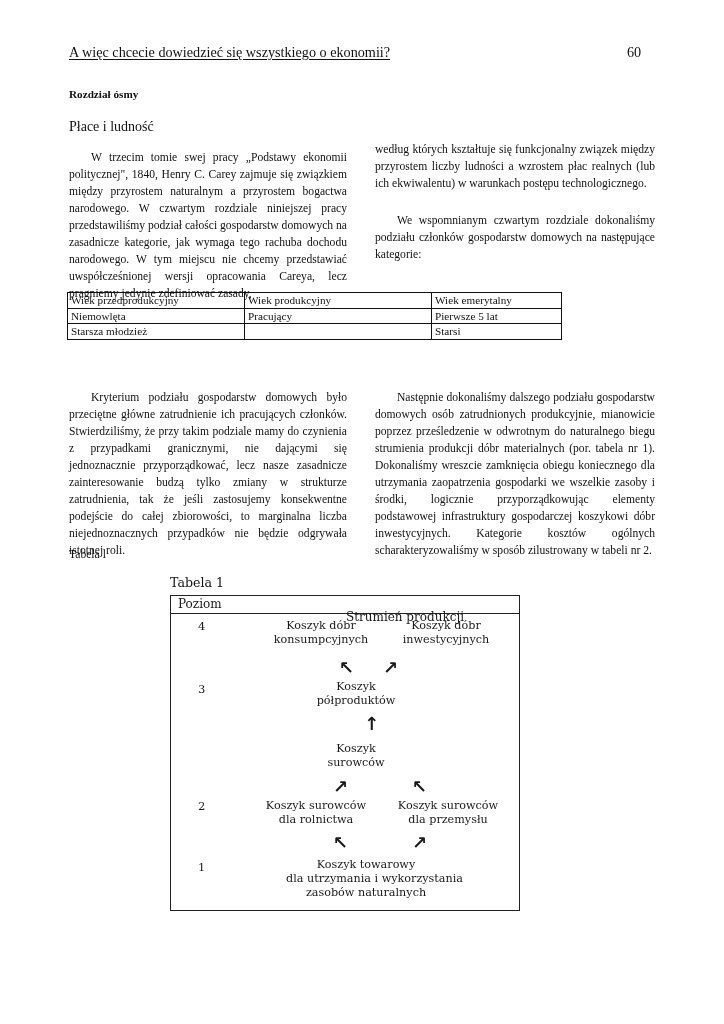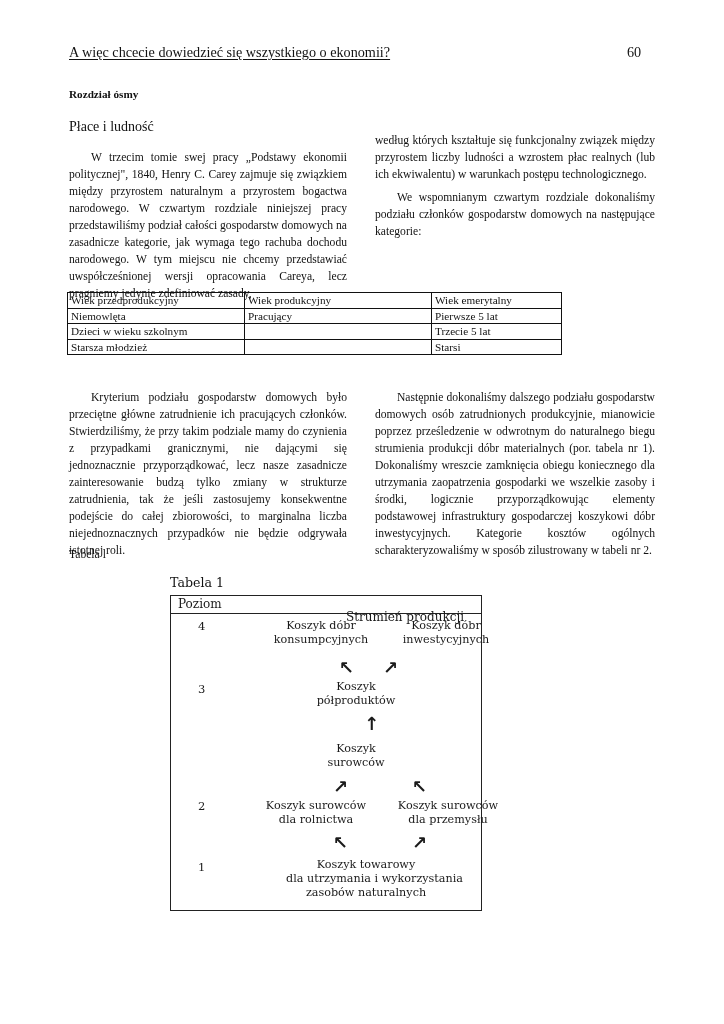--- a/index.html
+++ b/index.html
@@ -6,34 +6,34 @@
   body { width: 724px; height: 1024px; position: relative; overflow: hidden;
          font-family: "Liberation Serif", serif; color: #111; }
   .abs { position: absolute; }
   .running-title { left: 69px; top: 44px; font-size: 14.2px; text-decoration: underline; text-underline-offset: 2px; white-space: nowrap; }
   .page-num { left: 627px; top: 44px; font-size: 14.2px; }
   .chapter { left: 69px; top: 88px; font-size: 11.2px; font-weight: bold; }
   .title { left: 69px; top: 119px; font-size: 14px; font-weight: normal; }
   .col { font-size: 11.6px; line-height: 17px; text-align: justify; hyphens: none; }
   .col p { margin: 0; }
   .col p.ind { text-indent: 22px; }
-  .col p + p { margin-top: 6px; }
+  .col p + p { margin-top: 20px; }
   .col1 { left: 69px; top: 149px; width: 278px; }
-  .col2 { left: 375px; top: 132px; width: 280px; }
+  .col2 { left: 375px; top: 141px; width: 280px; }
   .col3 { left: 69px; top: 389px; width: 278px; }
   .col4 { left: 375px; top: 389px; width: 280px; }
   .tabela-label { left: 69px; top: 548px; font-size: 11.6px; }
   table.cat { position: absolute; left: 67px; top: 292px; width: 495px; border-collapse: collapse;
               font-size: 11.2px; }
   table.cat td { border: 1px solid #111; padding: 0 3px; height: 14.6px; line-height: 14px; vertical-align: top; }
   table.cat td.c1 { width: 170px; margin-left: 15px; }
   table.cat td.c2 { width: 180px; }
   
   .fig-caption { left: 170px; top: 575px; font-size: 12.6px; font-family: "DejaVu Serif", serif; text-align: center; }
-  .fig { left: 170px; top: 595px; width: 312px; height: 316px; border: 1.3px solid #222; box-sizing: border-box;
+  .fig { left: 170px; top: 595px; width: 350px; height: 316px; border: 1.3px solid #222; box-sizing: border-box;
          font-family: "DejaVu Serif", serif; font-size: 11.2px; line-height: 14px; color: #1a1a1a; }
   .fig-head { position: absolute; left: 0; top: 0; width: 100%; height: 17px; border-bottom: 1.3px solid #222; }
   .fig-head .lvl { position: absolute; left: 7px; top: 1px; font-size: 12px; }
   .fig-head .stream { position: absolute; left: 175px; top: 14px; font-size: 12px; }
   .lvlnum { position: absolute; left: 27px; font-size: 11.5px; }
   .box { position: absolute; text-align: center; white-space: nowrap; }
   .arrow { position: absolute; font-family: "DejaVu Sans", sans-serif; font-weight: bold; font-size: 18px; line-height: 18px; }
 </style>
 </head>
 <body>
@@ -56,25 +56,20 @@
   <tbody>
       <tr>
     <td class="c1">Wiek przedprodukcyjny</td>
     <td class="c2">Wiek produkcyjny</td>
     <td>Wiek emerytalny</td>
   </tr>
   <tr>
     <td>Niemowlęta</td>
     <td>Pracujący</td>
     <td>Pierwsze 5 lat</td>
-  </tr>
-  <tr>
-    <td>Dzieci w wieku szkolnym</td>
-    <td></td>
-    <td>Trzecie 5 lat</td>
   </tr>
   <tr>
     <td>Starsza młodzież</td>
     <td></td>
     <td>Starsi</td>
   </tr>
 </tbody>
   </table>
 
 <div class="abs col col3">

